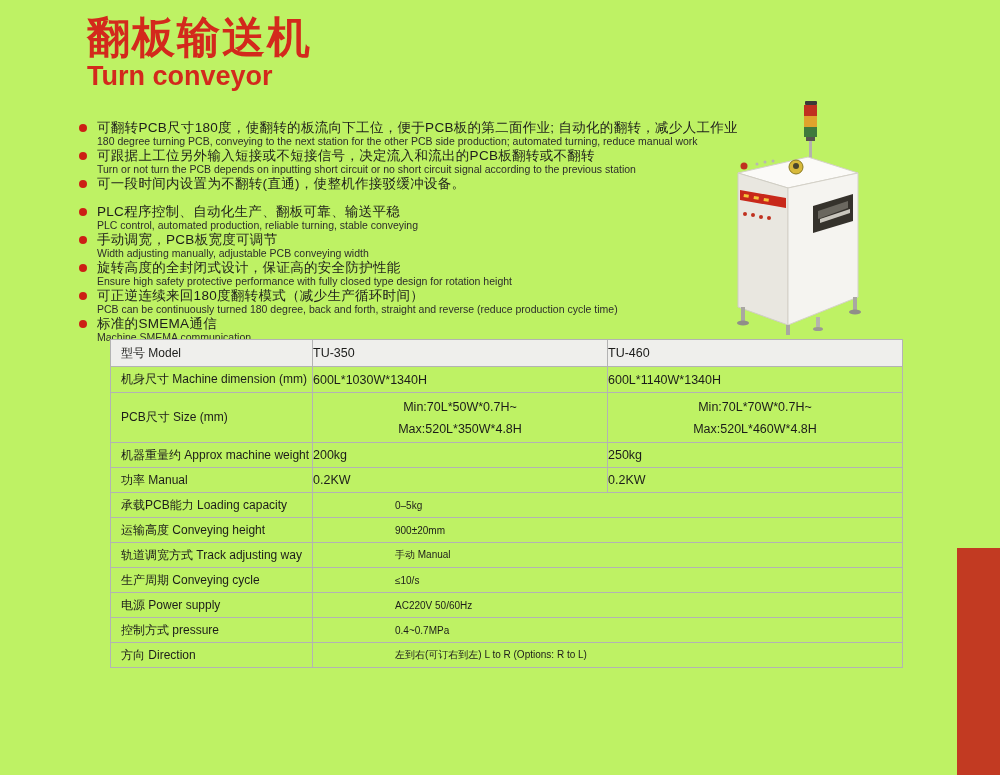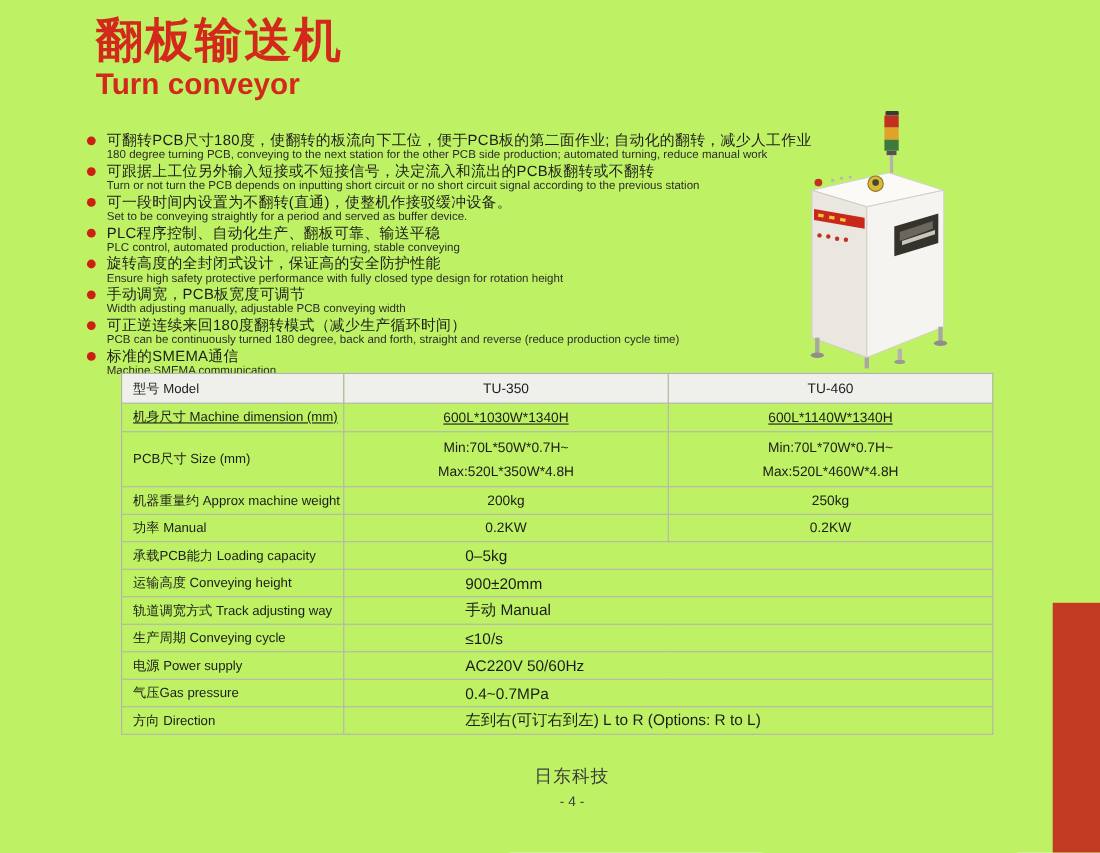--- a/index.html
+++ b/index.html
@@ -47,26 +47,26 @@
     border-collapse:collapse;table-layout:fixed;width:792px;
     font-size:12px;color:#1c1c1a;
   }
   .spec-table td{
     border:1px solid #b3b3b3;
     padding:0 0 0 10px;
     height:24px;vertical-align:middle;
     white-space:nowrap;overflow:hidden;
   }
   .spec-table tr.thead td{background:#efefec;height:26px;}
-  .spec-table tr.row1 td{height:25px;text-decoration:underline;}
-  .spec-table td.val{text-align:center;padding:0;font-size:12.5px;}
+  .spec-table tr.row1 td{height:25px;}
+  .spec-table td.val{padding:0;font-size:12.5px;}
   .spec-table tr.pcb td{height:49px;}
   .spec-table td.pcbval{text-align:center;padding:0;font-size:12.5px;}
   .pcb-wrap{display:inline-block;text-align:center;line-height:22px;}
-  .spec-table td.merged{padding-left:110px;font-size:14px;}
+  .spec-table td.merged{padding-left:82px;font-size:10px;}
 
   
   .footer{position:absolute;left:220px;top:698px;width:600px;text-align:center;}
   .footer-company{font-size:16px;line-height:18px;color:#3b3b3b;letter-spacing:1px;}
   .footer-page{font-size:12.5px;line-height:14px;color:#3b3b3b;margin-top:6px;}
 
   
   .accent-bar{
     position:absolute;left:957px;top:548px;width:43px;height:227px;
     background:#c23a22;
@@ -89,36 +89,35 @@
       <div class="en">180 degree turning PCB, conveying to the next station for the other PCB side production; automated turning, reduce manual work</div>
     </div>
     <div class="feature">
       <span class="dot"></span>
       <div class="cn">可跟据上工位另外输入短接或不短接信号，决定流入和流出的PCB板翻转或不翻转</div>
       <div class="en">Turn or not turn the PCB depends on inputting short circuit or no short circuit signal according to the previous station</div>
     </div>
     <div class="feature">
       <span class="dot"></span>
       <div class="cn">可一段时间内设置为不翻转(直通)，使整机作接驳缓冲设备。</div>
-      <div class="en">Set to be conveying straightly for a period and served as buffer device.</div>
     </div>
     <div class="feature">
       <span class="dot"></span>
       <div class="cn">PLC程序控制、自动化生产、翻板可靠、输送平稳</div>
       <div class="en">PLC control, automated production, reliable turning, stable conveying</div>
     </div>
     <div class="feature">
       <span class="dot"></span>
+      <div class="cn">手动调宽，PCB板宽度可调节</div>
+      <div class="en">Width adjusting manually, adjustable PCB conveying width</div>
+    </div>
+    <div class="feature">
+      <span class="dot"></span>
       <div class="cn">旋转高度的全封闭式设计，保证高的安全防护性能</div>
       <div class="en">Ensure high safety protective performance with fully closed type design for rotation height</div>
-    </div>
-    <div class="feature">
-      <span class="dot"></span>
-      <div class="cn">手动调宽，PCB板宽度可调节</div>
-      <div class="en">Width adjusting manually, adjustable PCB conveying width</div>
     </div>
     <div class="feature">
       <span class="dot"></span>
       <div class="cn">可正逆连续来回180度翻转模式（减少生产循环时间）</div>
       <div class="en">PCB can be continuously turned 180 degree, back and forth, straight and reverse (reduce production cycle time)</div>
     </div>
     <div class="feature">
       <span class="dot"></span>
       <div class="cn">标准的SMEMA通信</div>
       <div class="en">Machine SMEMA communication</div>
@@ -238,30 +237,26 @@
     </tr>
     <tr>
       <td>生产周期 Conveying cycle</td>
       <td class="merged" colspan="2">≤10/s</td>
     </tr>
     <tr>
       <td>电源 Power supply</td>
       <td class="merged" colspan="2">AC220V 50/60Hz</td>
     </tr>
     <tr>
-      <td>气压Gas pressure</td>
+      <td>控制方式 pressure</td>
       <td class="merged" colspan="2">0.4~0.7MPa</td>
     </tr>
     <tr>
       <td>方向 Direction</td>
       <td class="merged" colspan="2">左到右(可订右到左)  L to R (Options: R to L)</td>
     </tr>
   </tbody>
     </table>
 
-  <div class="footer">
-    <div class="footer-company">日东科技</div>
-    <div class="footer-page">- 4 -</div>
-  </div>
 
   <div class="accent-bar"></div>
 
 </div>
 
 </body></html>

